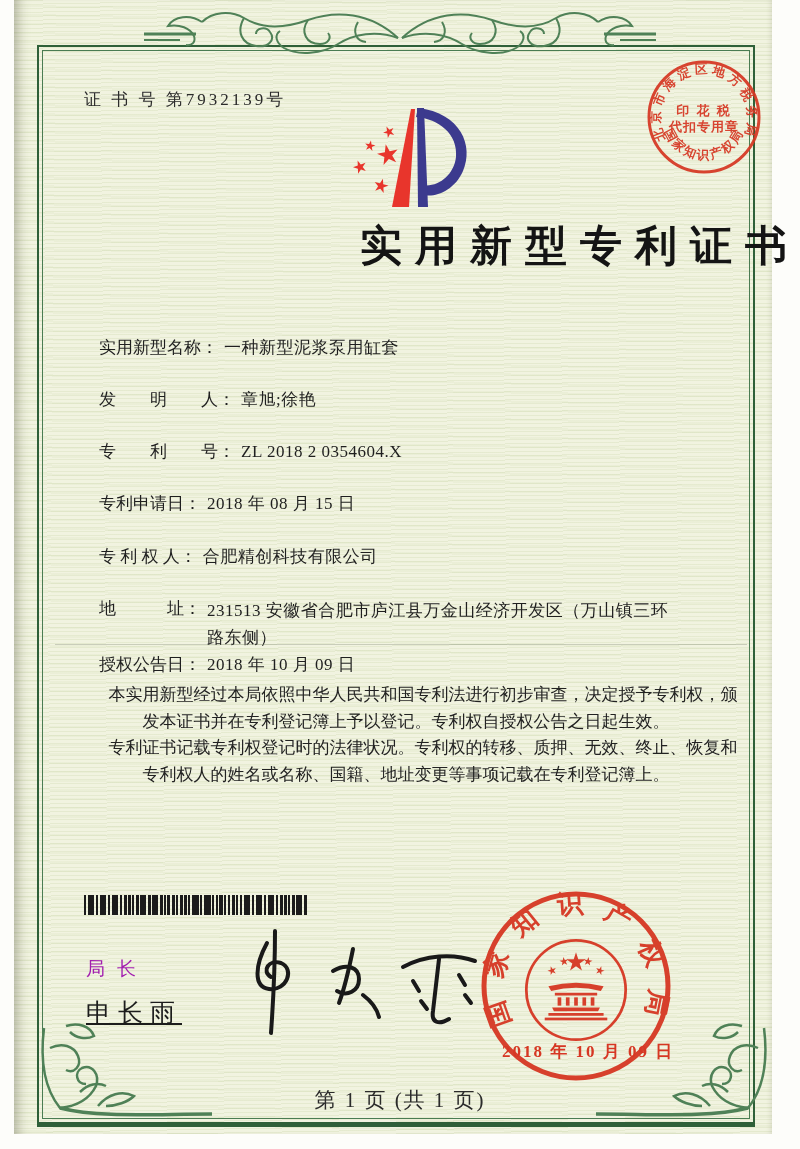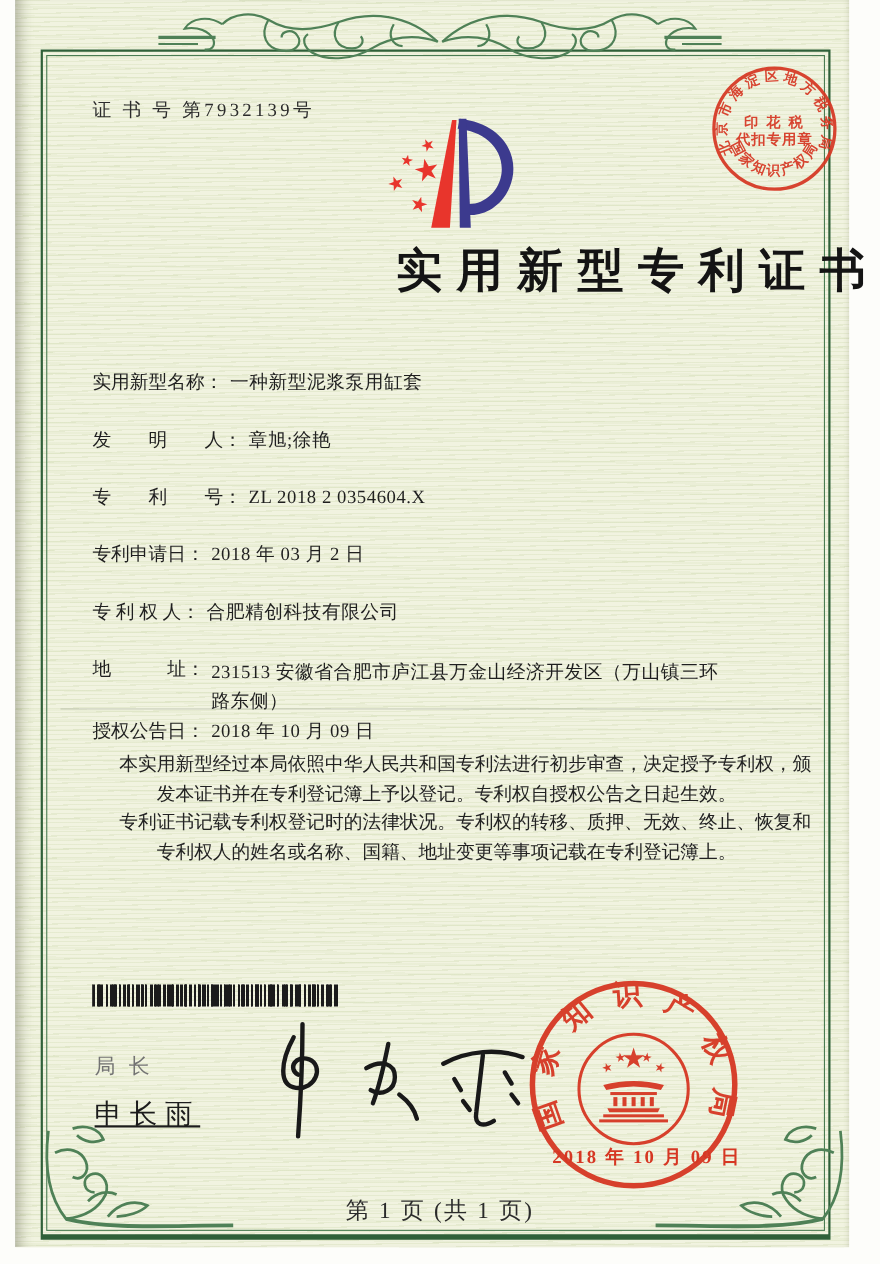--- a/index.html
+++ b/index.html
@@ -13,34 +13,34 @@
            #f1f3e0;
          box-shadow: inset 14px 0 12px -10px rgba(60,60,40,.35), inset -4px 0 6px -4px rgba(60,60,40,.18);}
   
   .frame{position:absolute;left:37px;top:45px;width:714px;height:1075px;
          border:2px solid #2f6039;border-bottom-width:5px;}
   .frame-inner{position:absolute;inset:3px;border:1px solid #4a7c52;}
   .abs{position:absolute;}
   .cert-no{left:84px;top:88px;font-size:17px;letter-spacing:3px;color:#2b2b2b;}
   .title{left:0;top:218px;width:100%;text-align:right;font-size:42px;font-weight:bold;
          letter-spacing:13px;color:#141414;}
-  .row{left:84px;font-size:17px;color:#1f1f1f;white-space:nowrap;}
+  .row{left:99px;font-size:17px;color:#1f1f1f;white-space:nowrap;}
   .row .lbl{color:#1f1f1f;}
   .row .val{margin-left:6px;letter-spacing:.5px;}
   .row-address .val{display:inline-block;white-space:normal;width:468px;vertical-align:top;line-height:27px;}
   .grant-right{position:absolute;left:371px;top:0;}
   .divider{left:55px;top:644px;width:692px;height:1px;background:rgba(110,120,100,.30);}
   .bodytext{left:70px;top:682px;width:672px;font-size:17px;line-height:26.5px;color:#222;}
   .bodytext p{margin:0;text-indent:2em;text-align:center;}
   .barcode{left:84px;top:895px;width:224px;height:20px;
            background-image:
              repeating-linear-gradient(90deg,#1b1b1b 0 2px,transparent 2px 4px),
              repeating-linear-gradient(90deg,#1b1b1b 0 1px,transparent 1px 6px),
              repeating-linear-gradient(90deg,transparent 0 5px,#1b1b1b 5px 8px,transparent 8px 13px);}
-  .comm-title{left:86px;top:956px;font-size:19px;letter-spacing:12px;color:#737373;}
+  .comm-title{left:86px;top:956px;font-size:19px;letter-spacing:12px;color:#a21caf;}
   .comm-name{left:86px;top:996px;font-size:25px;letter-spacing:7px;color:#1c1c1c;text-decoration:underline;}
   .seal-date{left:502px;top:1040px;font-size:17px;letter-spacing:2px;color:#d63723;
              font-weight:bold;z-index:4;}
   .footer{left:0;top:1086px;width:100%;text-align:center;font-size:21px;letter-spacing:2px;color:#2b2b2b;}
   svg text{font-family:"Liberation Serif",serif;}
 </style>
 </head>
 <body>
 
 <div id="stage">
@@ -103,21 +103,21 @@
   <div class="abs row" style="top:336px">
     <span class="lbl">实用新型名称：</span><span class="val">一种新型泥浆泵用缸套</span>
   </div>
   <div class="abs row" style="top:388px">
     <span class="lbl">发　　明　　人：</span><span class="val">章旭;徐艳</span>
   </div>
   <div class="abs row" style="top:440px">
     <span class="lbl">专　　利　　号：</span><span class="val">ZL 2018 2 0354604.X</span>
   </div>
   <div class="abs row" style="top:492px">
-    <span class="lbl">专利申请日：</span><span class="val">2018 年 03 月 2 日</span>
+    <span class="lbl">专利申请日：</span><span class="val">2018 年 08 月 15 日</span>
   </div>
   <div class="abs row" style="top:545px">
     <span class="lbl">专 利 权 人：</span><span class="val">合肥精创科技有限公司</span>
   </div>
   <div class="abs row row-address" style="top:597px">
     <span class="lbl">地　　　址：</span><span class="val">231513 安徽省合肥市庐江县万金山经济开发区（万山镇三环路东侧）</span>
   </div>
   <div class="abs divider"></div>
   <div class="abs row" style="top:653px;width:664px">
     <span class="lbl">授权公告日：</span><span class="val">2018 年 10 月 09 日</span>

